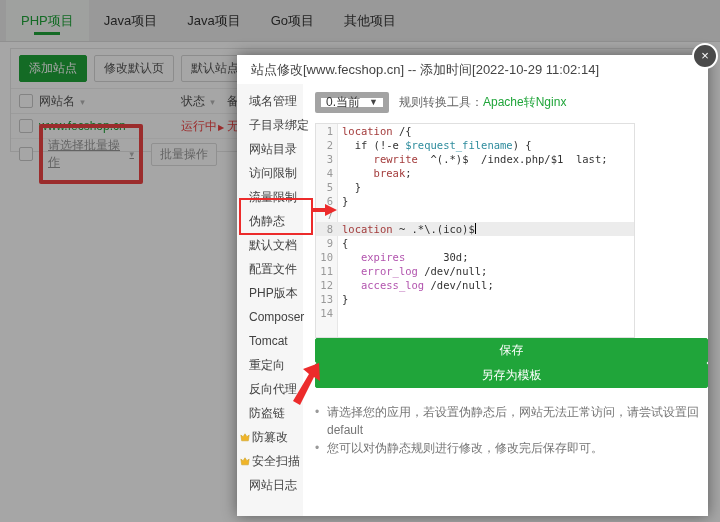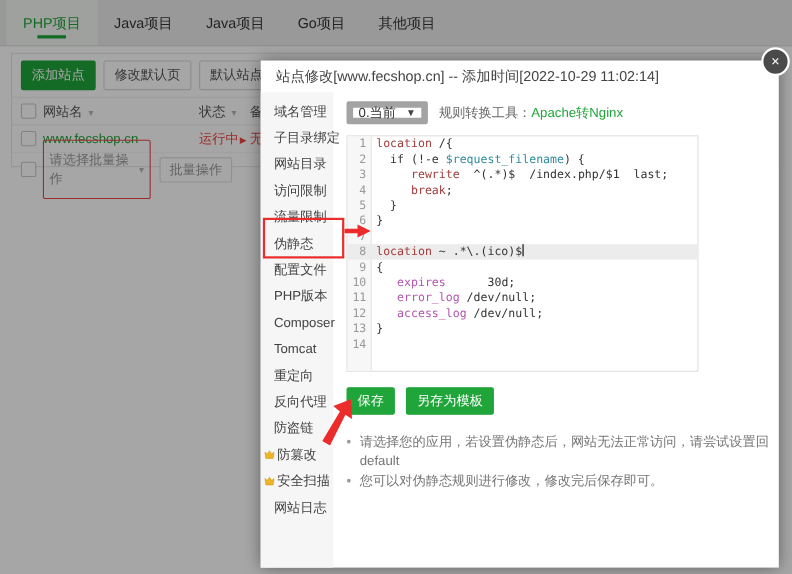--- a/index.html
+++ b/index.html
@@ -24,22 +24,22 @@
   .tdata{border-bottom:1px solid #f5f5f5;}
   .cb{width:12px;height:12px;border:1px solid #c9c9c9;border-radius:2px;background:#fff;
       display:inline-block;flex:none;margin-right:6px;}
   .col-name{width:142px;}
   .col-status{width:46px;}
   .caret{color:#b5b5b5;font-size:9px;margin-left:2px;}
   .green{color:#ef4444;}
   .site-link{color:#20a53a;cursor:pointer;}
   .play{font-size:8px;margin-left:1px;}
   .batchrow{display:flex;align-items:center;height:30px;padding-left:8px;}
-  .batch-select{width:86px;height:20px;border:1px solid #ef4444;border-radius:2px;font-size:12px;color:#999;
-      display:flex;align-items:center;justify-content:space-between;padding:16px 5px;margin-right:8px;}
+  .batch-select{width:86px;height:20px;border:4px solid #ef4444;border-radius:2px;font-size:12px;color:#999;
+      display:flex;align-items:center;justify-content:space-between;padding:16px 5px;margin-right:8px;text-decoration:underline;}
   .batch-btn{font-size:12px;color:#999;border:1px solid #ddd;background:#fff;border-radius:2px;padding:2px 8px;}
   
   .overlay{position:absolute;inset:0;background:rgba(0,0,0,0.35);z-index:5;}
   
   .modal{position:absolute;left:237px;top:55px;width:471px;height:461px;background:#fff;z-index:10;
          box-shadow:0 0 14px rgba(0,0,0,.45);}
   .modal-close{position:absolute;top:-12px;right:-10px;width:22px;height:22px;border-radius:50%;
          background:#4a4a4a;border:2px solid #fff;color:#fff;font-size:13px;line-height:21px;
          text-align:center;cursor:pointer;z-index:40;}
   .modal-title{height:29px;line-height:30px;padding-left:14px;font-size:13px;color:#444;
@@ -63,21 +63,21 @@
   .gutter-bg{position:absolute;left:0;top:0;bottom:0;width:21px;background:#f7f7f7;border-right:1px solid #e7e7e7;}
   .eline{display:flex;position:relative;}
   .eline.active{background:#ececec;}
   .lnum{width:21px;flex:none;text-align:right;padding-right:4px;color:#999;box-sizing:border-box;position:relative;}
   .lcode{padding-left:5px;white-space:pre;color:#333;}
   .tk-kw{color:#a33b3b;}
   .tk-var{color:#2e8c9d;}
   .tk-attr{color:#b254ae;}
   .tk-p{color:#333;}
   .cursor{display:inline-block;width:1px;height:11px;background:#000;vertical-align:-1px;}
-  .modal-btns{display:flex;gap:10px;margin-top:14px;}
+  .modal-btns{display:flex;flex-direction:column;}
   .gbtn{background:#20a53a;border:1px solid #20a53a;color:#fff;font-size:12px;padding:3px 9px;
         border-radius:2px;cursor:pointer;}
   .notes{margin-top:15px;}
   .note{display:flex;font-size:12px;color:#757575;line-height:18px;}
   .note .dot{width:12px;flex:none;color:#999;}
   
   .red-box{position:absolute;left:2px;top:143px;width:70px;height:33px;border:2px solid #ec2b2b;z-index:30;pointer-events:none;}
   .red-arrow-right{position:absolute;left:76px;top:148px;z-index:30;pointer-events:none;}
   .red-arrow-diag{position:absolute;left:48px;top:306px;z-index:30;pointer-events:none;}
 </style>
@@ -156,20 +156,23 @@
             <span>网站目录</span>
           </div>
           <div class="side-item">
             <span>访问限制</span>
           </div>
           <div class="side-item">
             <span>流量限制</span>
           </div>
           <div class="side-item">
             <span>伪静态</span>
+          </div>
+          <div class="side-item">
+            <span>默认文档</span>
           </div>
           <div class="side-item">
             <span>配置文件</span>
           </div>
           <div class="side-item">
             <span>PHP版本</span>
           </div>
           <div class="side-item">
             <span>Composer</span>
           </div>

